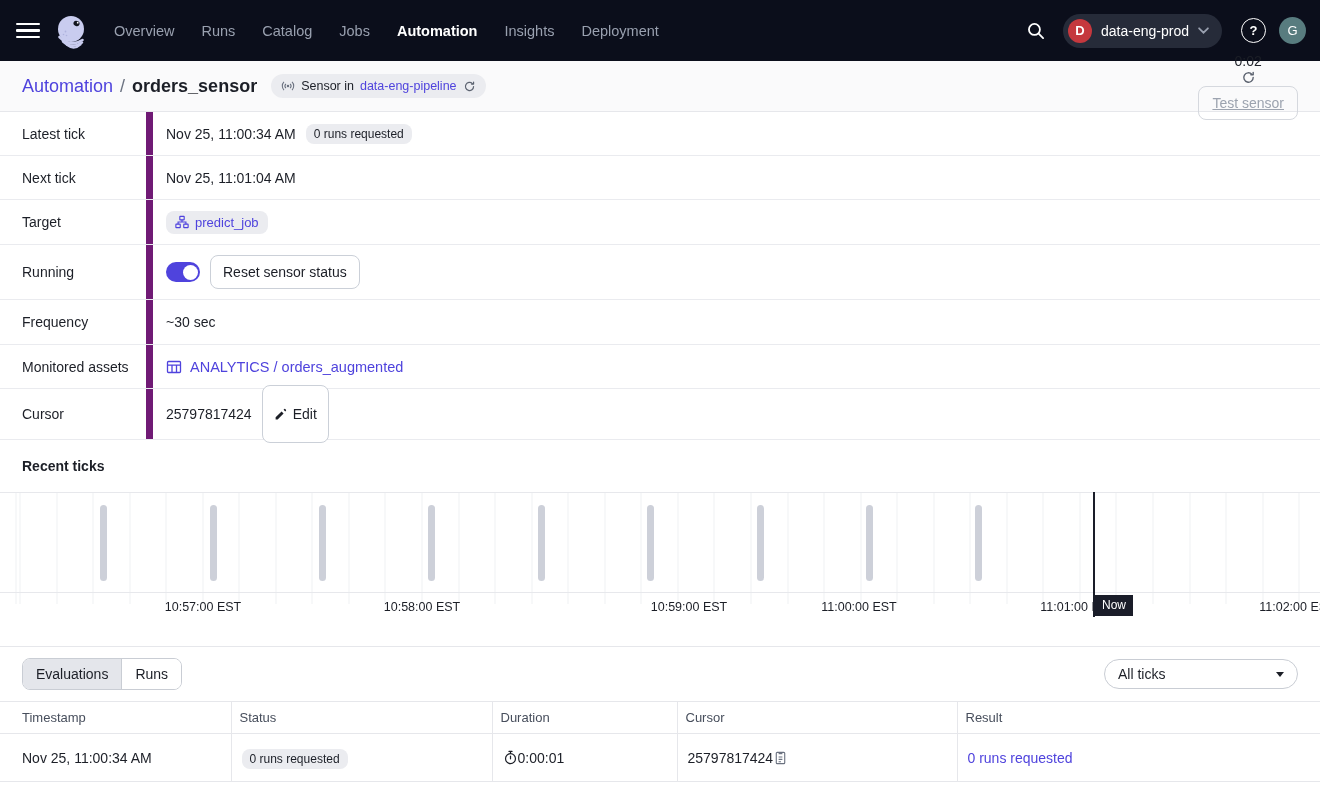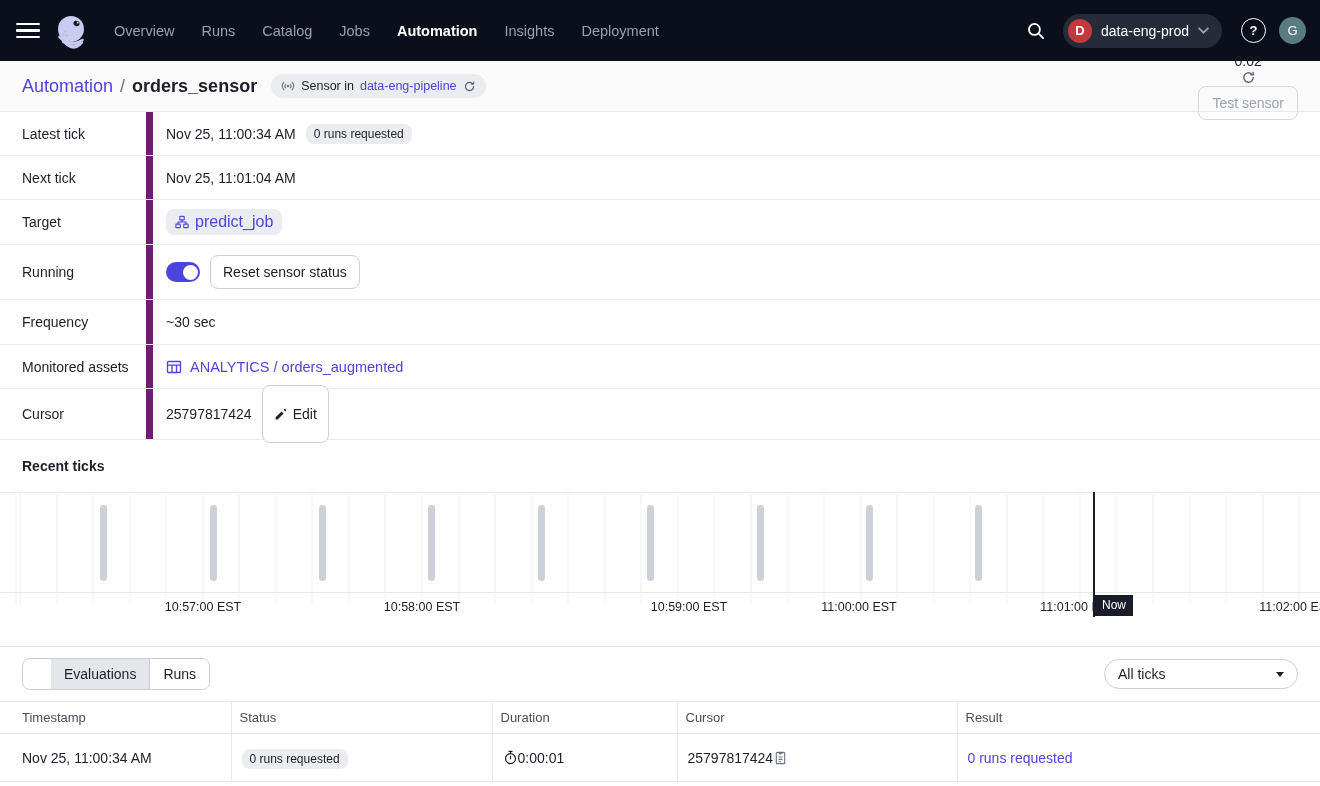--- a/index.html
+++ b/index.html
@@ -28,29 +28,29 @@
   
   .page-header { height:51px; background:#FAFAFB; border-bottom:1px solid #E6E7EB; display:flex; align-items:center; padding:0 22px; }
   .crumb-section { color:#4F43DD; font-size:18px; text-decoration:none; cursor:pointer; }
   .crumb-sep { color:#6B7280; font-size:18px; margin:0 7px; }
   .page-title { font-size:18px; font-weight:700; }
   .sensor-badge { margin-left:14px; background:#EBECF0; border-radius:12px; height:24px; display:inline-flex; align-items:center; gap:6px; padding:0 10px; font-size:12.5px; }
   .sensor-badge a { color:#4F43DD; text-decoration:none; cursor:pointer; }
   .header-right { margin-left:auto; display:flex; align-items:center; gap:1px;flex-direction:column; }
   .countdown { font-size:14px; }
   .icon-refresh { color:#5C6370; }
-  .test-btn { border:1px solid #D5D8DE; border-radius:8px; background:transparent; color:#9CA3AF; font-size:14px; padding:8px 13px; cursor:pointer; font-family:inherit; }
+  .test-btn { border:1px solid #D5D8DE; border-radius:8px; background:transparent; color:#9CA3AF; font-size:14px; padding:8px 13px; cursor:pointer; font-family:inherit;text-decoration:underline; }
 
   
   .detail-row { display:flex; align-items:stretch; border-bottom:1px solid #EAEBEF; height:44px; }
   .detail-row.h45{height:45px} .detail-row.h55{height:55px} .detail-row.h51{height:51px}
   .detail-label { flex:0 0 153px; border-right:7px solid #701a75; padding-left:22px; display:flex; align-items:center; font-size:14px; }
   .detail-value { padding-left:13px; display:flex; align-items:center; gap:10px; font-size:14px; }
   .pill { background:#EBECF0; border-radius:8px; padding:3px 8px; font-size:12px; white-space:nowrap; }
-  .job-pill { background:#EBECF0; border-radius:8px; padding:4px 9px; font-size:16px; color:#4F43DD; display:inline-flex; align-items:center; gap:6px; text-decoration:none; cursor:pointer; }
+  .job-pill { background:#EBECF0; border-radius:8px; padding:4px 9px; font-size:13px; color:#4F43DD; display:inline-flex; align-items:center; gap:6px; text-decoration:none; cursor:pointer; }
   .toggle { width:34px; height:20px; border-radius:10px; background:#4F43DD; position:relative; cursor:pointer; }
   .toggle .knob { position:absolute; top:2.5px; right:2.5px; width:15px; height:15px; border-radius:50%; background:#fff; }
   .btn { border:1px solid #CBD0D8; border-radius:8px; background:#fff; font-size:14px; color:#1C1F27; padding:8px 12px; display:inline-flex; align-items:center; gap:6px; cursor:pointer; font-family:inherit; }
   .btn.small { padding:20px 11px; }
   .asset-link { color:#4F43DD; display:inline-flex; align-items:center; gap:8px; text-decoration:none; font-size:14.5px; cursor:pointer; }
 
   
   .recent-heading { height:52px; display:flex; align-items:center; padding:0 22px; font-size:14px; font-weight:700; }
   .chart { position:relative; height:138px; width:1320px; }
   .chart-area { height:101px; border-top:1px solid #E7E8EC; border-bottom:1px solid #E7E8EC; position:relative;
@@ -60,21 +60,21 @@
   .axis-label { position:absolute; top:108px; transform:translateX(-50%); font-size:12.5px; color:#1C1F27; white-space:nowrap; z-index:1; }
   .now-line { position:absolute; top:0; width:2px; height:125px; background:#1A1D29; z-index:2; }
   .now-badge { position:absolute; top:103px; background:#1A1D29; color:#fff; font-size:12px; padding:3px 7px 4px; z-index:3; }
 
   .section-sep { margin-top:16px; border-top:1px solid #E6E7EB; }
 
   
   .eval-bar { height:54px; display:flex; align-items:center; justify-content:space-between; padding:0 22px; }
   .segmented { display:inline-flex; border:1px solid #C9CDD4; border-radius:8px; overflow:hidden; }
   .segment { padding:7px 13px; background:#fff; font-size:14px; border:none; cursor:pointer; font-family:inherit; color:#1C1F27; }
-  .segment.active { background:#E4E6EB;margin-left:28px; }
+  .segment.active { background:#E4E6EB; }
   .segment + .segment { border-left:1px solid #C9CDD4; }
   .select { width:194px; height:30px; border:1px solid #C9CDD4; border-radius:15px; background:#fff; display:flex; align-items:center; justify-content:space-between; padding:0 13px; font-size:14px; cursor:pointer; }
   .select .caret { width:0; height:0; border-left:4.5px solid transparent; border-right:4.5px solid transparent; border-top:5.5px solid #1C1F27; }
 
   
   table { width:1320px; border-collapse:collapse; table-layout:fixed; font-size:14px; }
   thead th { border-top:1px solid #E6E7EB; border-bottom:1px solid #E6E7EB; font-weight:400; color:#474E5C; font-size:13px; text-align:left; padding:8px 8px; height:31px; }
   tbody td { border-bottom:1px solid #E6E7EB; padding:8px 10px; height:48px; }
   th:first-child, td:first-child { padding-left:22px; }
   th + th, td + td { border-left:1px solid #E6E7EB; }

